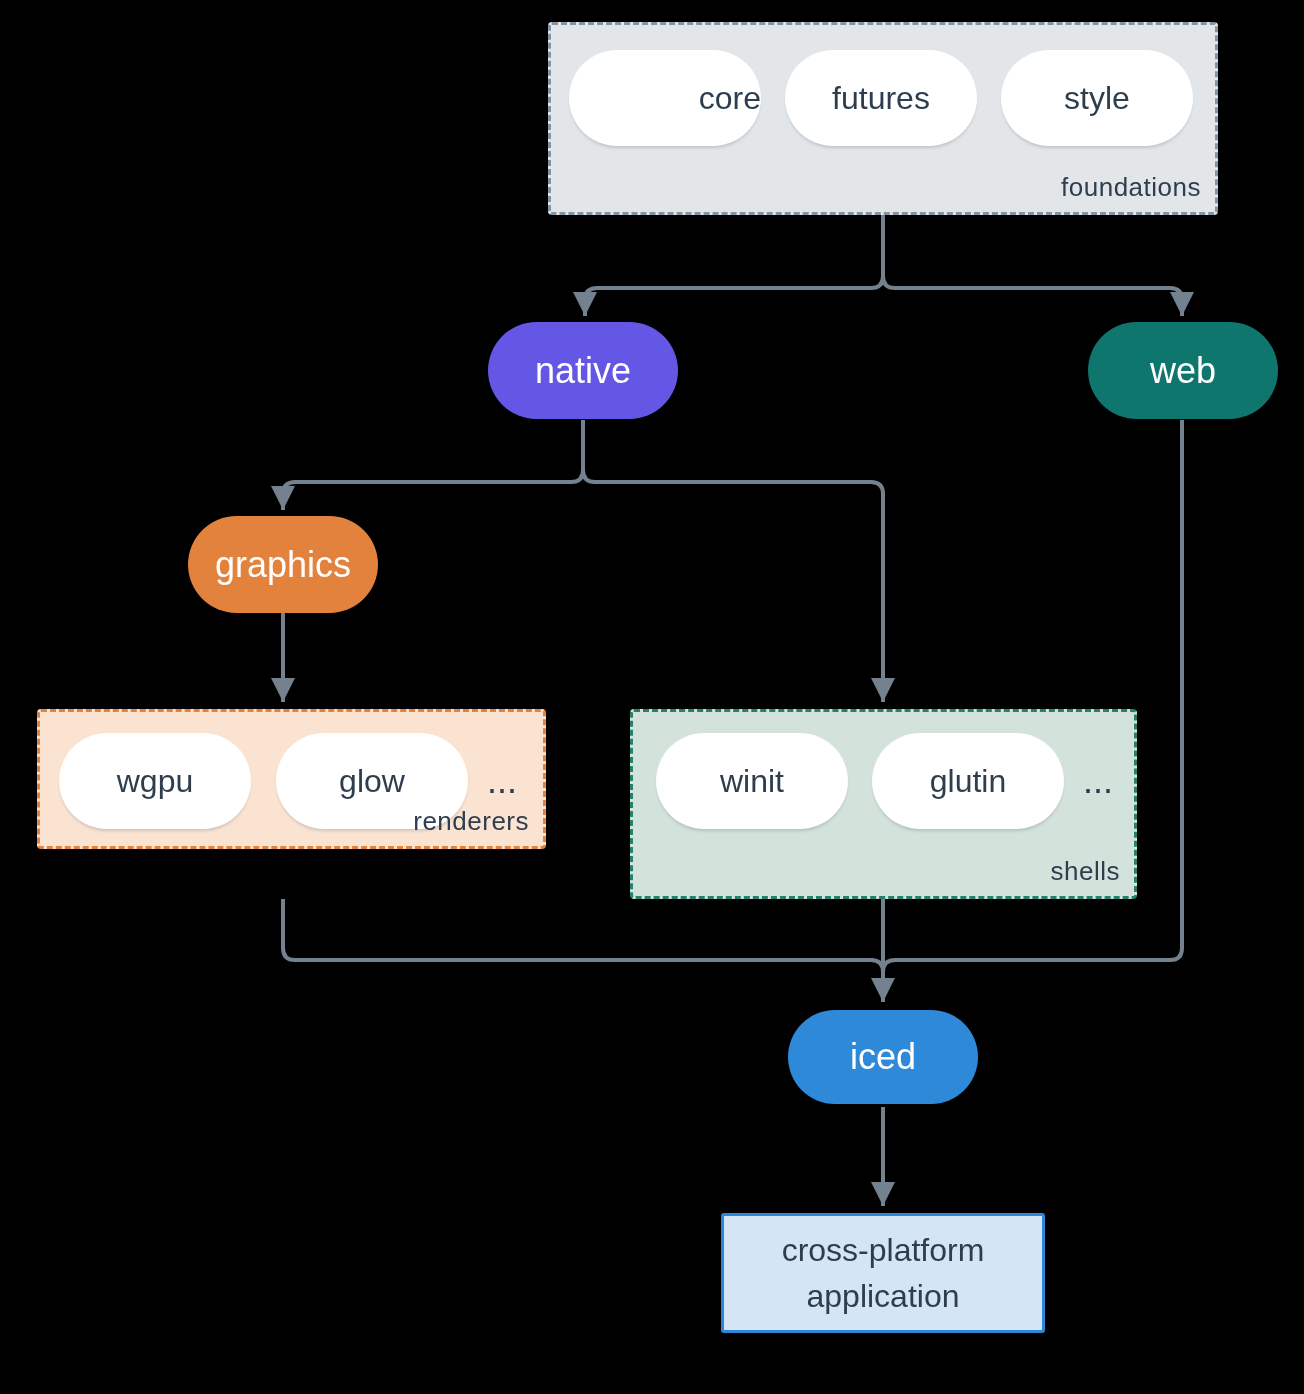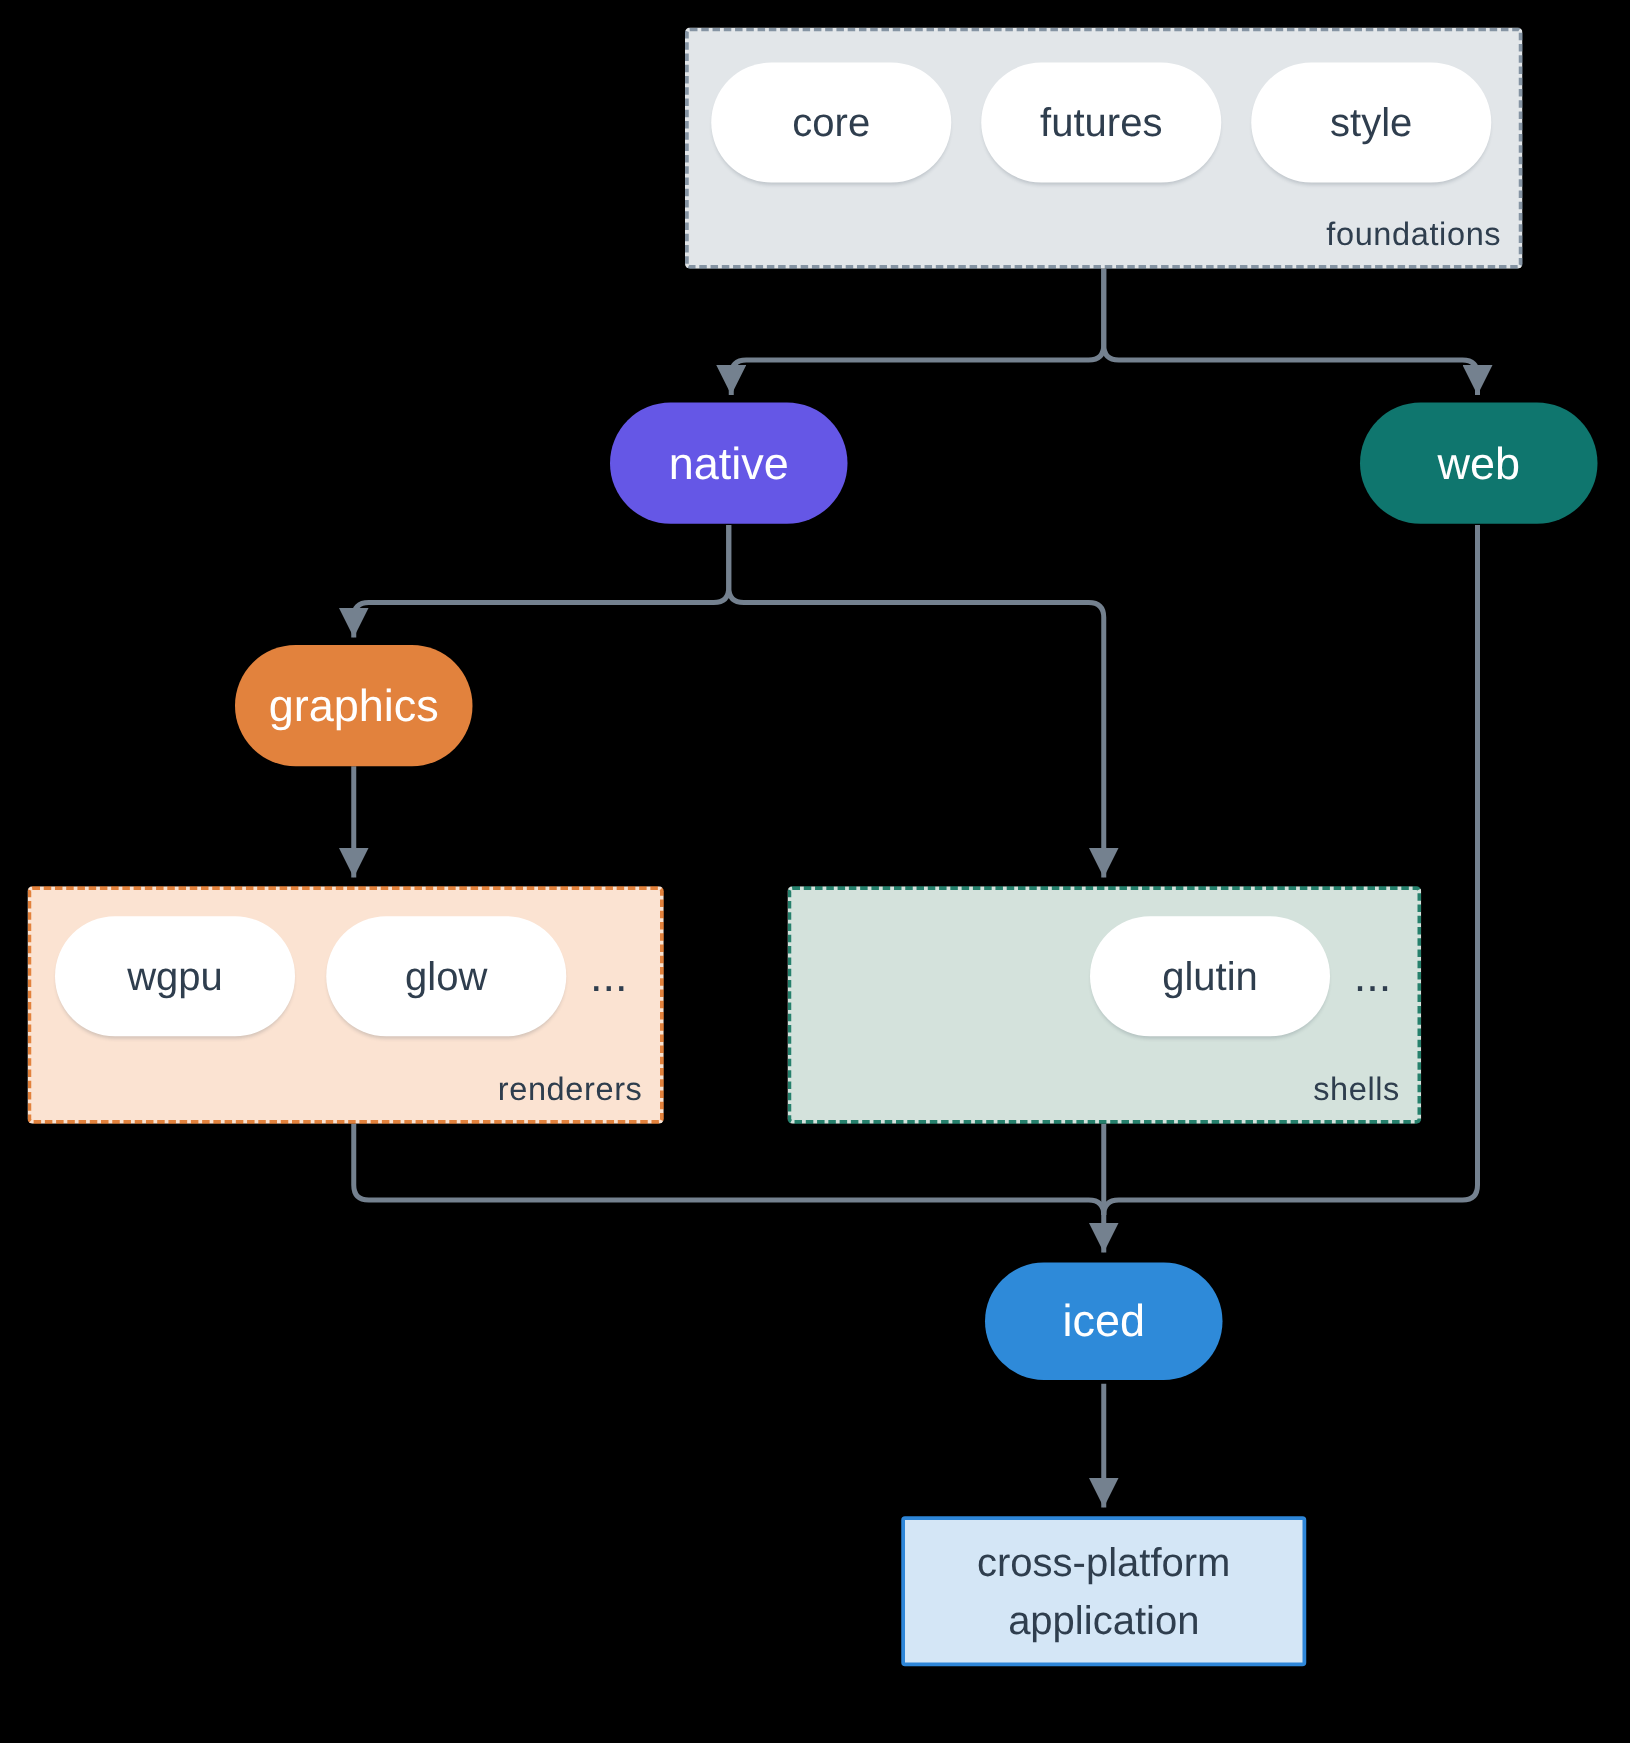--- a/index.html
+++ b/index.html
@@ -57,21 +57,21 @@
     height: 96px;
     display: flex;
     align-items: center;
     justify-content: center;
     font-size: 36px;
     color: #2f3e4e;
   }
 
   #group-foundations { left: 548px; top: 22px; width: 670px; height: 193px;
     background: #e2e6e9; border-color: #8594a3; }
-  #group-renderers { left: 22px; top: 709px; width: 509px; height: 190px;
+  #group-renderers { left: 37px; top: 709px; width: 509px; height: 140px;
     background: #fbe3d2; border-color: #e2823d; }
   #group-shells { left: 630px; top: 709px; width: 507px; height: 190px;
     background: #d4e2dc; border-color: #26806c; }
 
   #node-native { left: 488px; top: 322px; background: #6557e6; }
   #node-web { left: 1088px; top: 322px; background: #0f766e; align-items: center; }
   #node-graphics { left: 188px; top: 516px; background: #e2823d; }
   #node-iced { left: 788px; top: 1010px; height: 94px; background: #2e8ad9; }
 
   #node-application {
@@ -110,21 +110,21 @@
       <path d="M583,420 L583,470 Q583,482 595,482 L871,482 Q883,482 883,494 L883,702" marker-end="url(#arrow)"></path>
       <path d="M283,613 L283,702" marker-end="url(#arrow)"></path>
       <path d="M283,899 L283,948 Q283,960 295,960 L871,960 Q883,960 883,972"></path>
       <path d="M1182,420 L1182,948 Q1182,960 1170,960 L895,960 Q883,960 883,972"></path>
       <path d="M883,899 L883,1002" marker-end="url(#arrow)"></path>
       <path d="M883,1107 L883,1206" marker-end="url(#arrow)"></path>
     </g>
   </svg>
 
   <div class="group" id="group-foundations">
-    <div class="pill" style="left:18px; top:25px;">
+    <div class="pill" style="left:18px; top:25px;justify-content:flex-end;">
       <span>core</span>
     </div>
     <div class="pill" style="left:234px; top:25px;">
       <span>futures</span>
     </div>
     <div class="pill" style="left:450px; top:25px;">
       <span>style</span>
     </div>
     <div class="group-label">foundations</div>
   </div>
@@ -145,20 +145,23 @@
       <span>wgpu</span>
     </div>
     <div class="pill" style="left:236px; top:21px;">
       <span>glow</span>
     </div>
     <div class="dots" style="left:432px; top:21px;">...</div>
     <div class="group-label">renderers</div>
   </div>
 
   <div class="group" id="group-shells">
+    <div class="pill" style="left:23px; top:21px;">
+      <span>winit</span>
+    </div>
     <div class="pill" style="left:239px; top:21px;">
       <span>glutin</span>
     </div>
     <div class="dots" style="left:435px; top:21px;">...</div>
     <div class="group-label">shells</div>
   </div>
 
   <div class="node" id="node-iced">
     <span>iced</span>
   </div>

